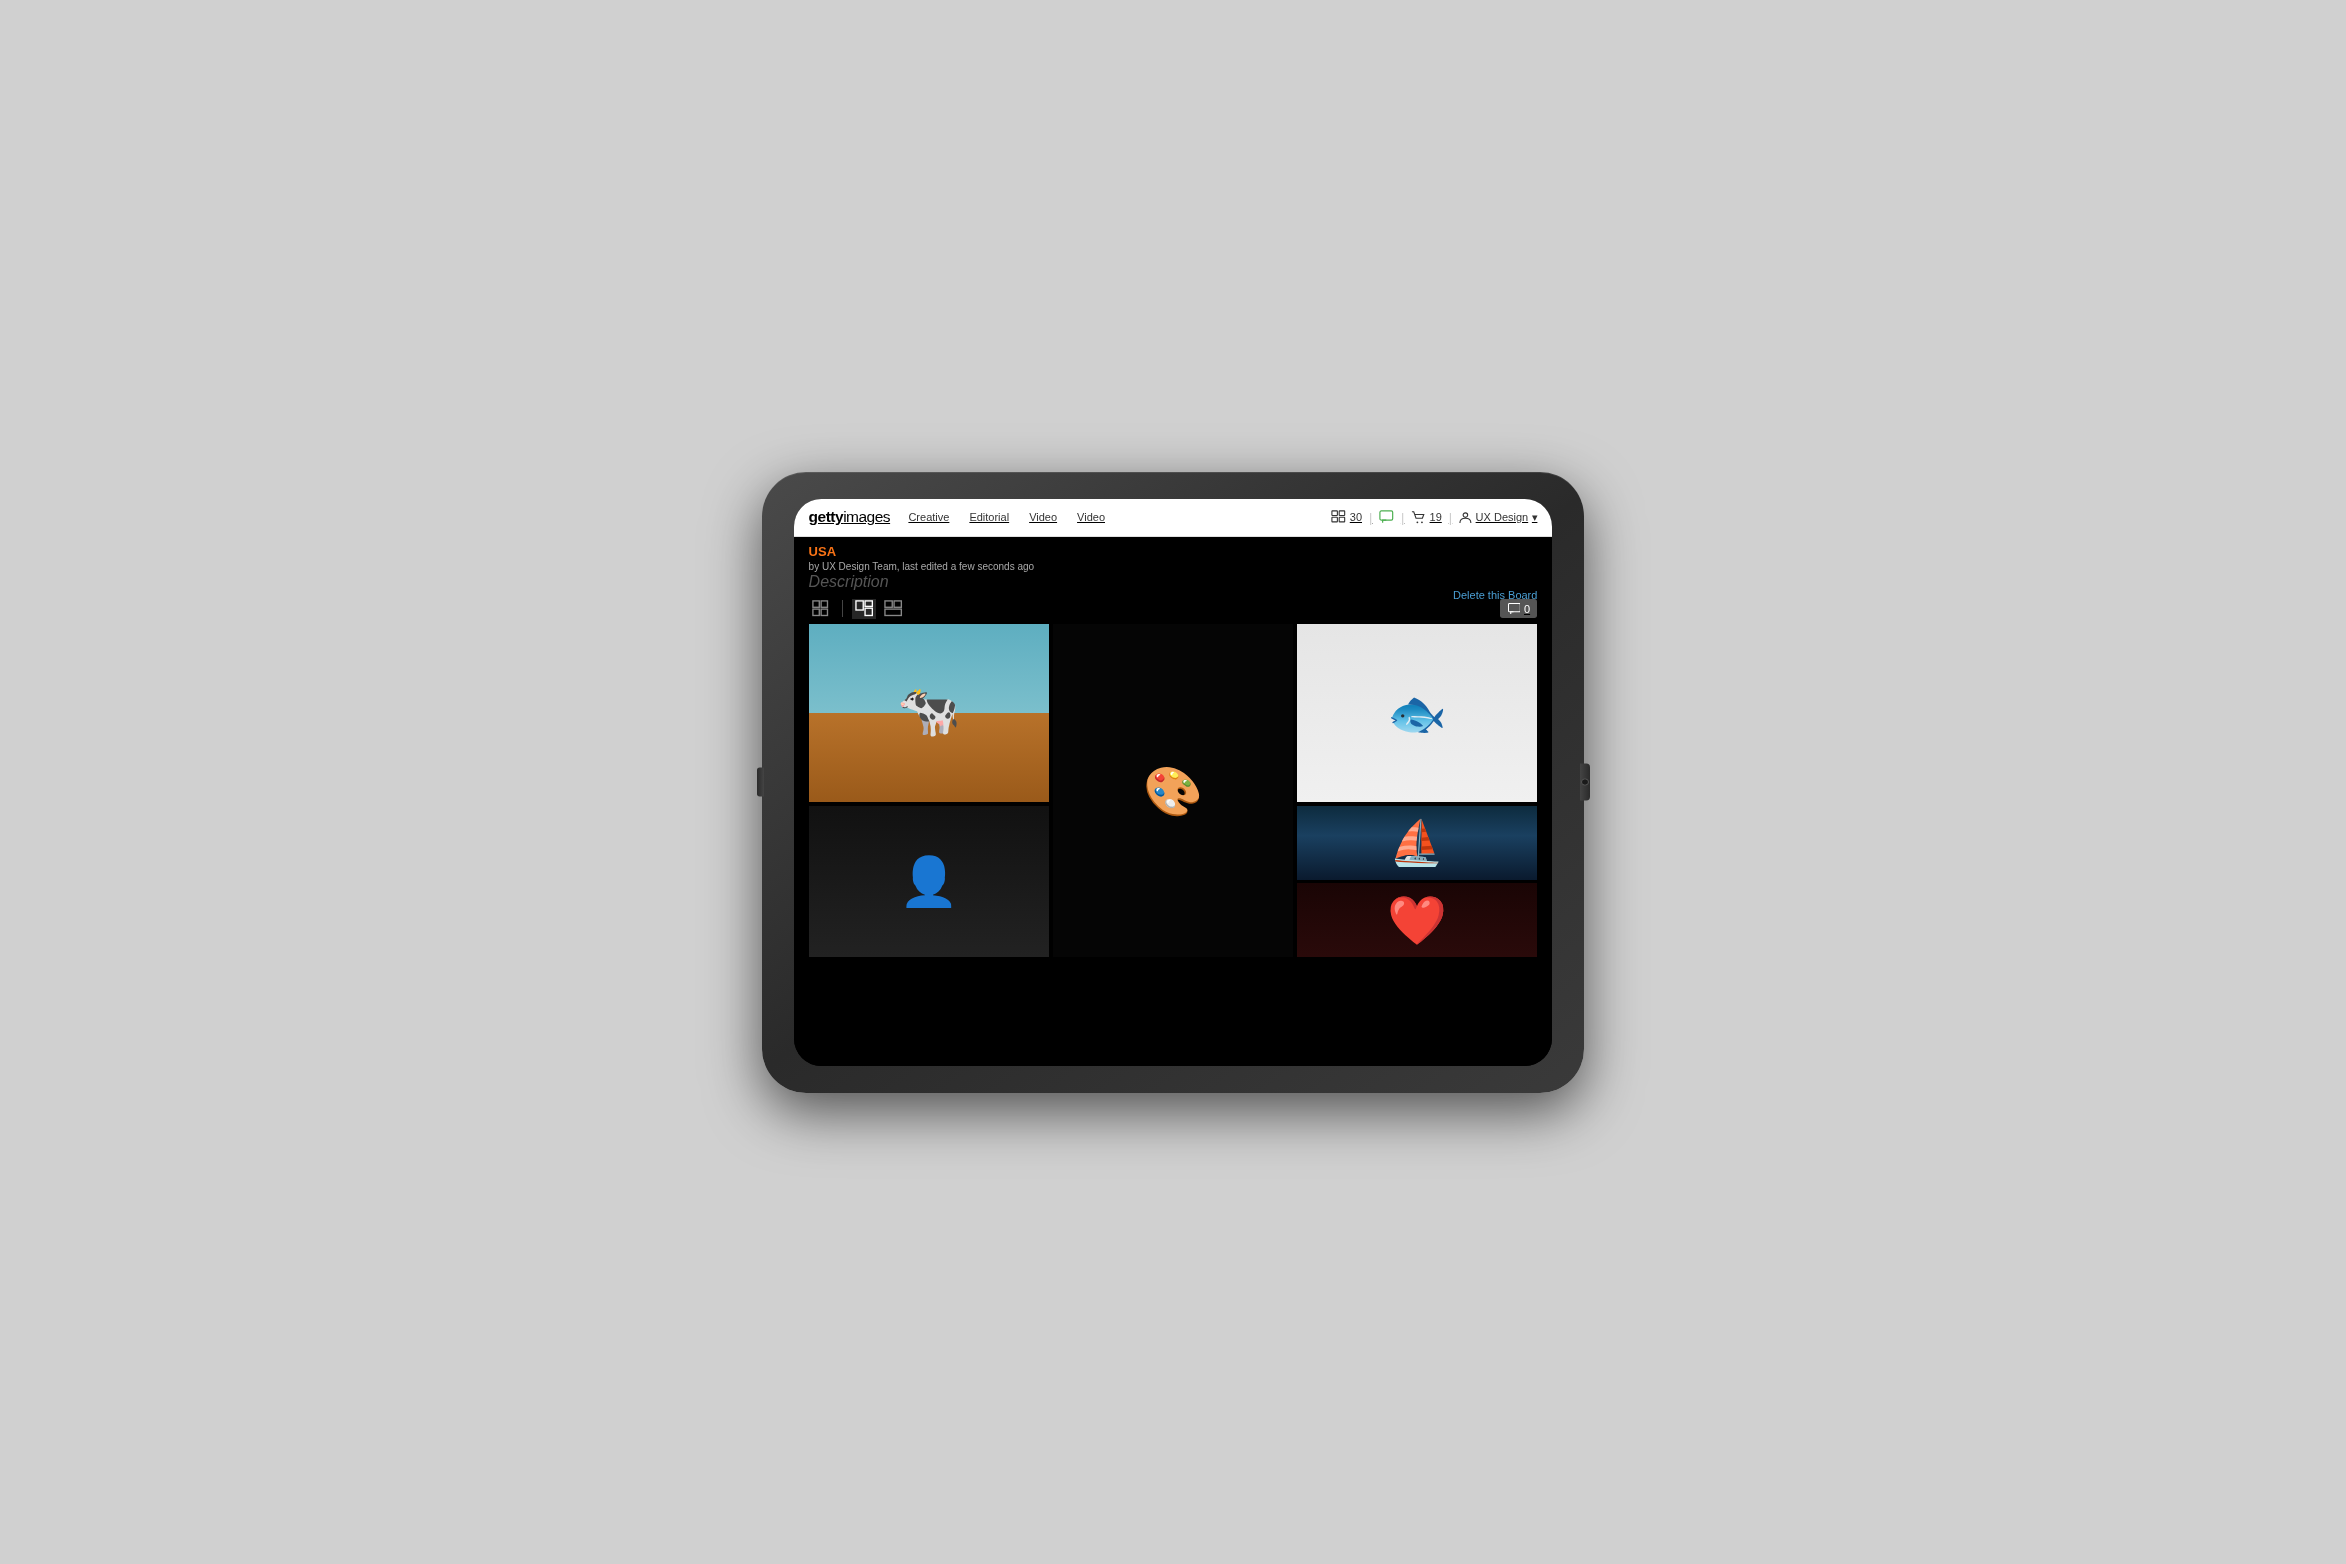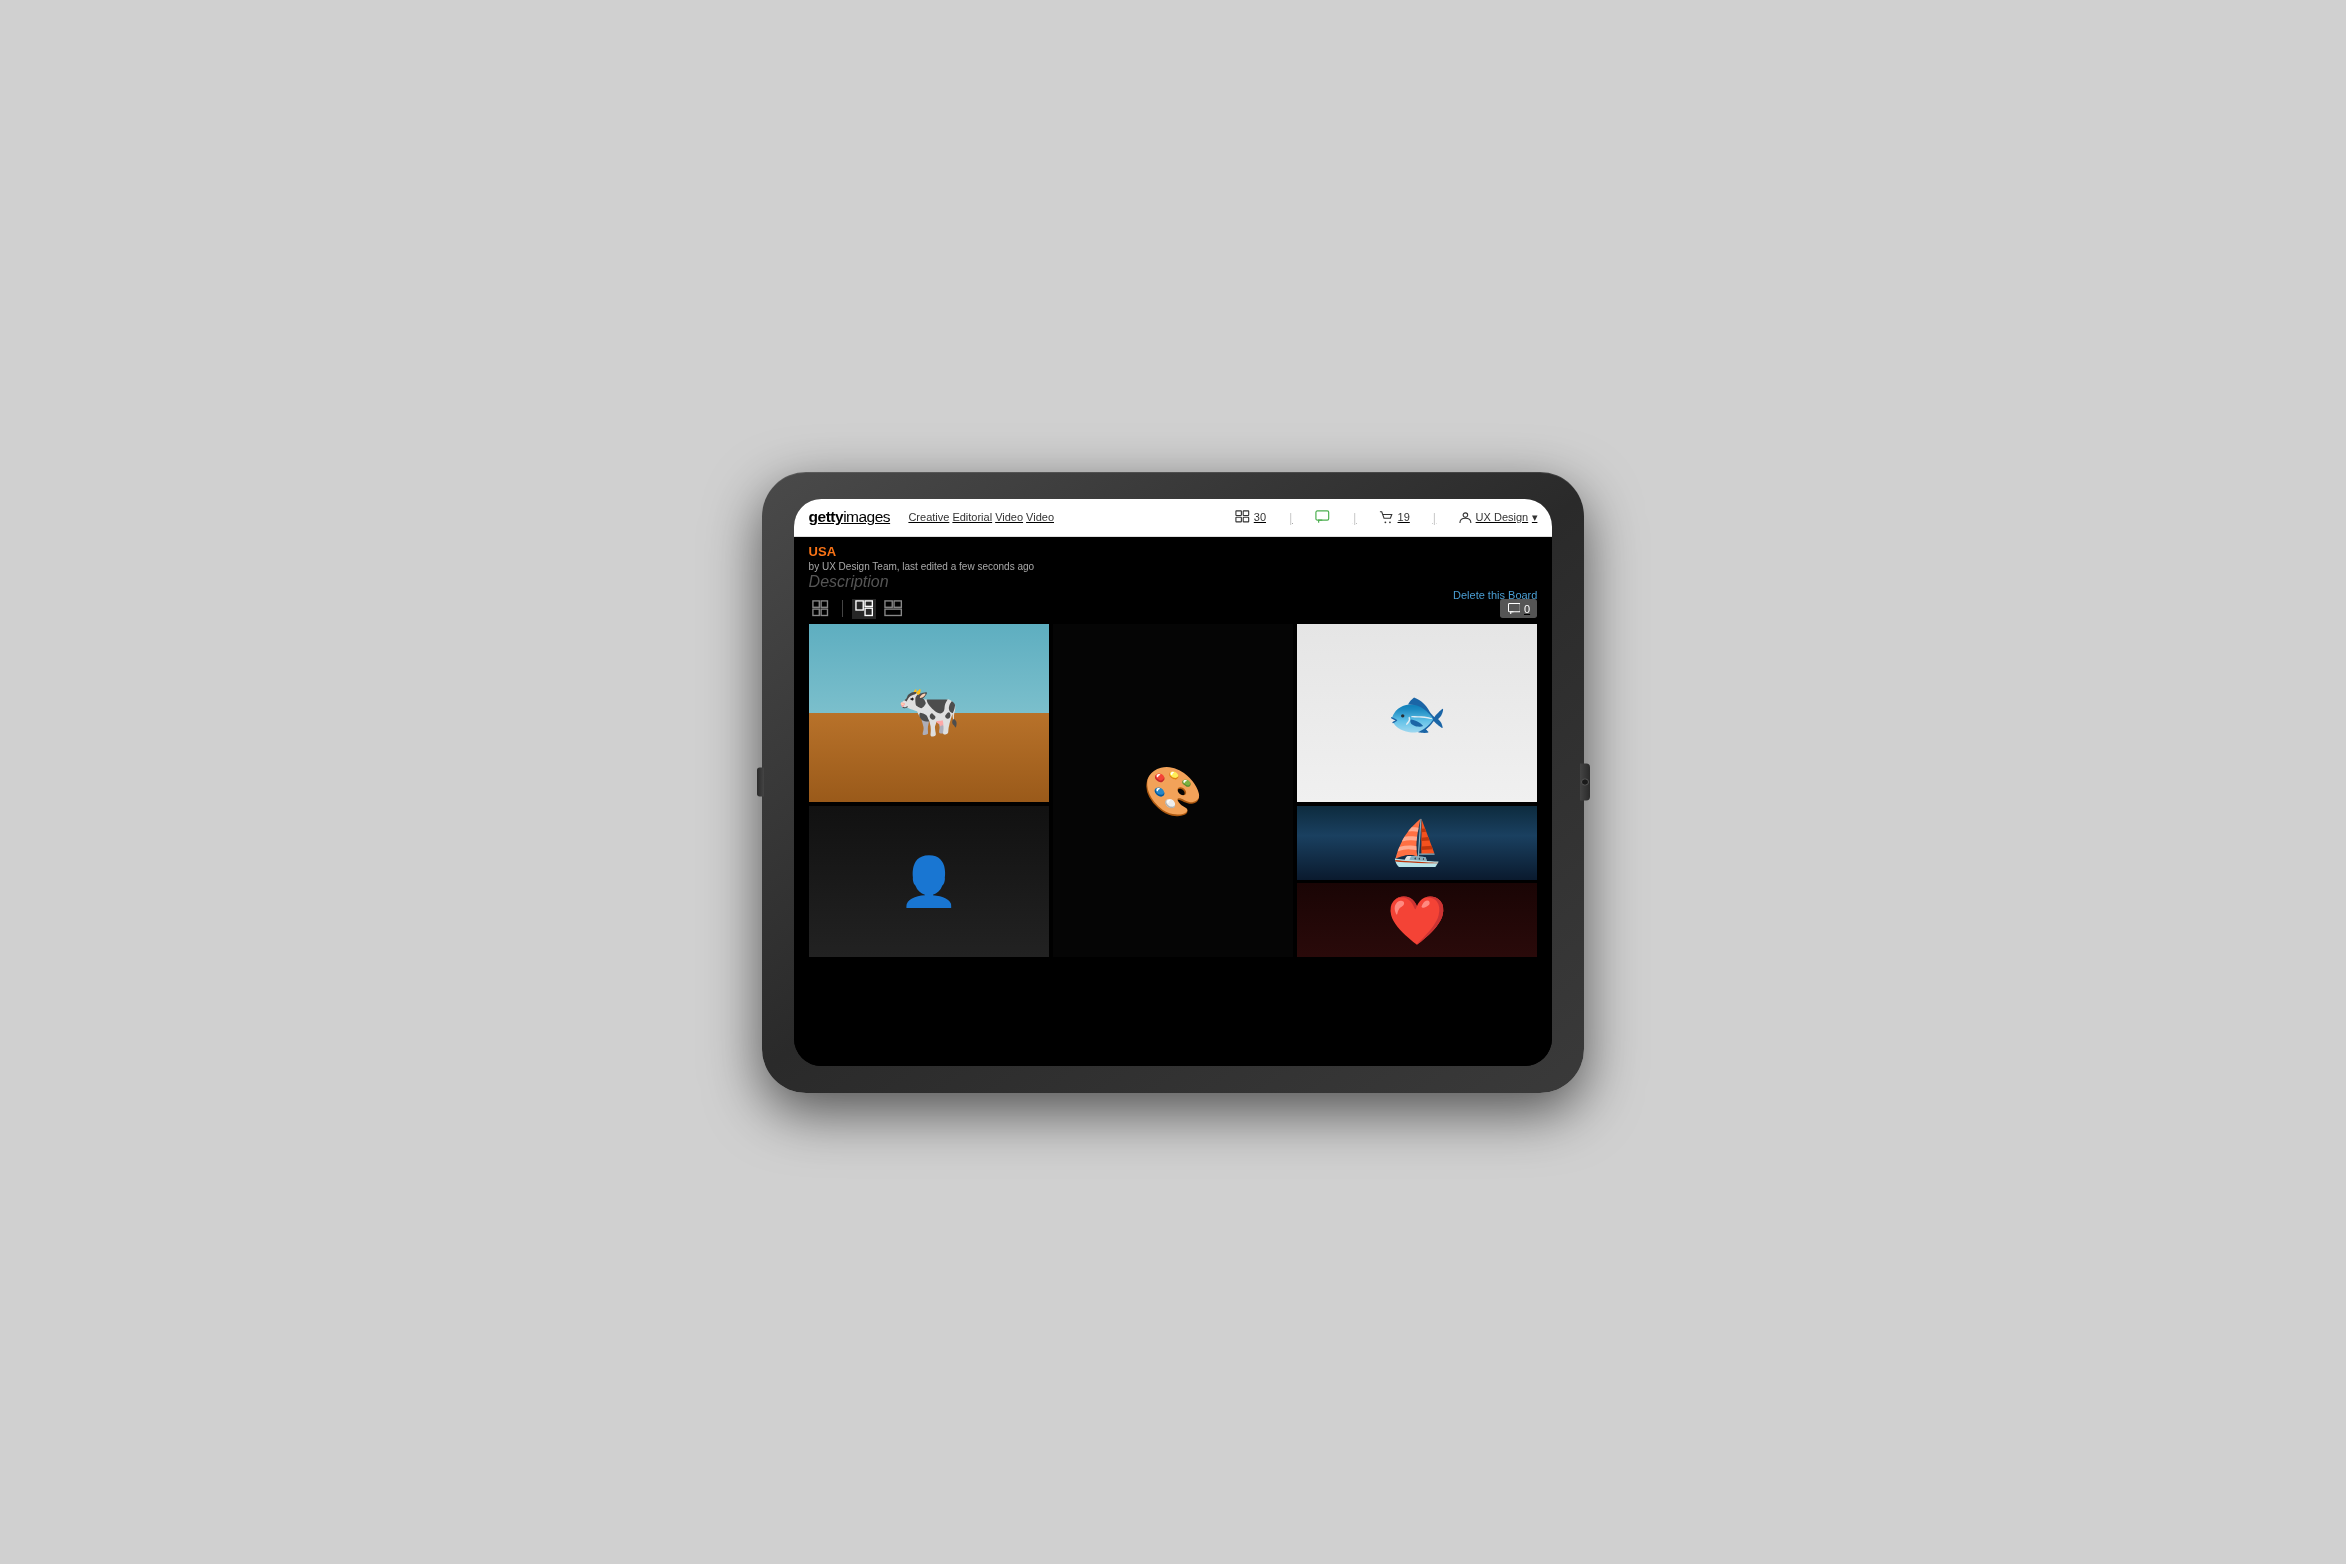--- a/index.html
+++ b/index.html
@@ -100,37 +100,37 @@
       color: #000;
       font-weight: 300;
     }
 
     .navbar-logo strong {
       font-weight: 800;
     }
 
     .navbar-nav {
       display: flex;
-      gap: 3px;
+      gap: 20px;
       flex: 1;
       align-items: flex-end;
     }
 
     .navbar-nav a {
       text-decoration: none;
       color: #333;
       font-size: 11px;
       font-weight: 500;
       cursor: pointer;
     }
 
     .navbar-actions {
       display: flex;
       align-items: center;
-      gap: 23px;
+      gap: 7px;
       font-size: 11px;
       color: #333;
     }
 
     .navbar-action-item {
       display: flex;
       align-items: center;
       gap: 3.7px;
       cursor: pointer;
     }

